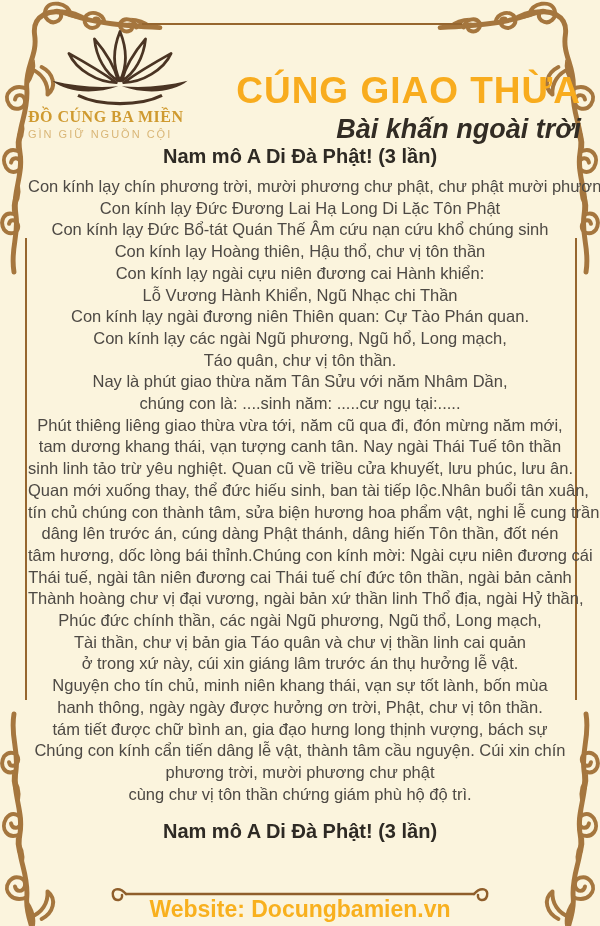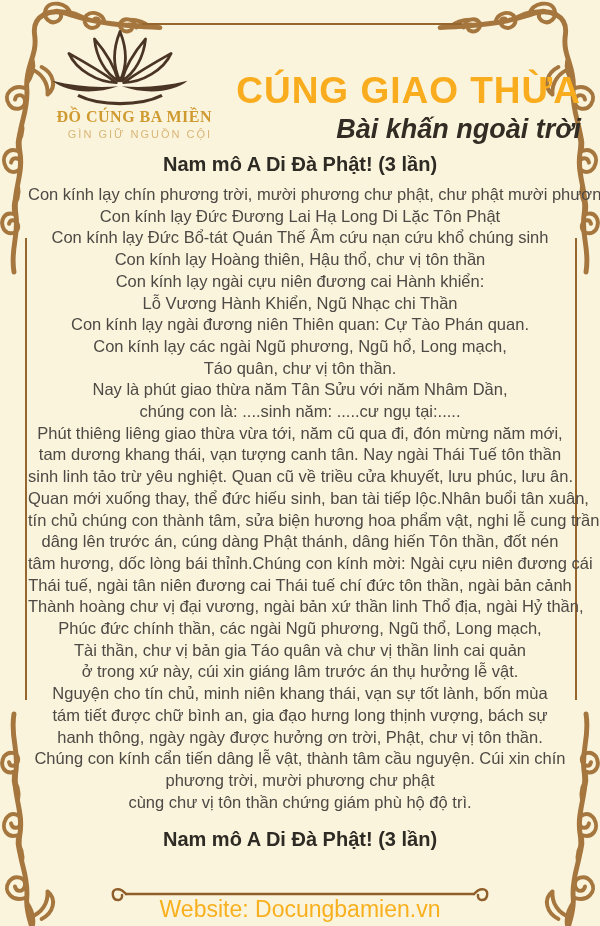--- a/index.html
+++ b/index.html
@@ -13,55 +13,55 @@
   .corner svg{width:100%;height:100%;display:block;}
   .corner.tr{top:0;right:-2px;}
   .corner.tl{top:0;left:-2px;transform:scaleX(-1);}
   .corner.br{bottom:-60px;right:-2px;transform:scaleY(-1);}
   .corner.bl{bottom:-60px;left:-2px;transform:scale(-1,-1);}
   .frame-line{position:absolute;background:#96662f;}
   .frame-line.top{left:142px;top:23px;width:320px;height:2px;}
   .frame-line.left{left:25px;top:238px;width:2px;height:462px;}
   .frame-line.right{right:23px;top:238px;width:2px;height:462px;}
   
-  .logo{position:absolute;left:28px;top:26px;width:184px;text-align:right;}
+  .logo{position:absolute;left:28px;top:26px;width:184px;text-align:left;}
   .logo .lotus{width:158px;height:84px;margin:0 auto;display:block;}
   .logo .brand{
     font-family:"Liberation Serif","DejaVu Serif",serif;
     font-weight:700;font-size:16px;letter-spacing:.5px;color:#cf9a30;
     white-space:nowrap;margin-top:-2px;
   }
   .logo .tagline{
     font-size:11px;letter-spacing:2px;color:#d9b677;margin-top:2px;white-space:nowrap;
   }
   
   .header{position:absolute;left:106px;top:72px;width:475px;text-align:right;}
   .title{
     font-size:37px;font-weight:700;letter-spacing:1px;color:#f8ac1e;
     white-space:nowrap;line-height:1.05;
   }
   .subtitle{
     font-size:27px;font-weight:700;color:#322c24;margin-top:3px;white-space:nowrap;font-style:italic;
   }
   
-  .content{position:absolute;left:28px;top:152px;width:544px;text-align:center;}
+  .content{position:absolute;left:28px;top:144px;width:544px;text-align:center;}
   .invocation{
     font-size:20px;font-weight:700;color:#2e2a24;line-height:24px;white-space:nowrap;
   }
   .lines{margin-top:8px;}
   .line{
     font-size:16.5px;color:#4d4944;line-height:21.7px;white-space:nowrap;
   }
   .invocation.bottom{margin-top:14px;}
   
   .divider{position:absolute;left:110px;top:882px;width:380px;height:24px;}
   .divider svg{width:100%;height:100%;display:block;}
   .website{
     position:absolute;left:0;top:896px;width:600px;text-align:center;
-    font-size:23px;font-weight:400;color:#f8b01e;white-space:nowrap;
+    font-size:23px;font-weight:700;color:#f8b01e;white-space:nowrap;
   }
 </style>
 </head>
 <body>
 
 <svg width="0" height="0" style="position:absolute" aria-hidden="true">
   <defs>
     <g id="flourish" fill="none" stroke="#a5763e" stroke-width="5" stroke-linecap="round" stroke-linejoin="round">
       <path d="M6,28 C40,26 72,24 96,15 C118,7 136,16 133,36 C130,56 143,68 141,90 C139,116 152,130 148,154 C144,178 156,194 152,218 C149,240 158,252 154,276"></path>
       <path stroke-width="4" d="M96,15 C100,2 118,0 122,10 C125,18 117,26 109,21 C104,17 106,10 112,11"></path>
@@ -151,22 +151,22 @@
         <div class="line">Quan mới xuống thay, thể đức hiếu sinh, ban tài tiếp lộc.Nhân buổi tân xuân,</div>
         <div class="line">tín chủ chúng con thành tâm, sửa biện hương hoa phẩm vật, nghi lễ cung trần,</div>
         <div class="line">dâng lên trước án, cúng dàng Phật thánh, dâng hiến Tôn thần, đốt nén</div>
         <div class="line">tâm hương, dốc lòng bái thỉnh.Chúng con kính mời: Ngài cựu niên đương cái</div>
         <div class="line">Thái tuế, ngài tân niên đương cai Thái tuế chí đức tôn thần, ngài bản cảnh</div>
         <div class="line">Thành hoàng chư vị đại vương, ngài bản xứ thần linh Thổ địa, ngài Hỷ thần,</div>
         <div class="line">Phúc đức chính thần, các ngài Ngũ phương, Ngũ thổ, Long mạch,</div>
         <div class="line">Tài thần, chư vị bản gia Táo quân và chư vị thần linh cai quản</div>
         <div class="line">ở trong xứ này, cúi xin giáng lâm trước án thụ hưởng lễ vật.</div>
         <div class="line">Nguyện cho tín chủ, minh niên khang thái, vạn sự tốt lành, bốn mùa</div>
+        <div class="line">hanh thông, ngày ngày được hưởng ơn trời, Phật, chư vị tôn thần.</div>
         <div class="line">tám tiết được chữ bình an, gia đạo hưng long thịnh vượng, bách sự</div>
-        <div class="line">hanh thông, ngày ngày được hưởng ơn trời, Phật, chư vị tôn thần.</div>
         <div class="line">Chúng con kính cẩn tiến dâng lễ vật, thành tâm cầu nguyện. Cúi xin chín</div>
         <div class="line">phương trời, mười phương chư phật</div>
         <div class="line">cùng chư vị tôn thần chứng giám phù hộ độ trì.</div>
       </div>
     <div class="invocation bottom">Nam mô A Di Đà Phật! (3 lần)</div>
   </div>
 
   <div class="divider">
     <svg viewBox="0 0 380 24" fill="none" stroke="#8f5e2b" stroke-width="2.5" stroke-linecap="round">
       <path d="M16,12 H364"></path>

